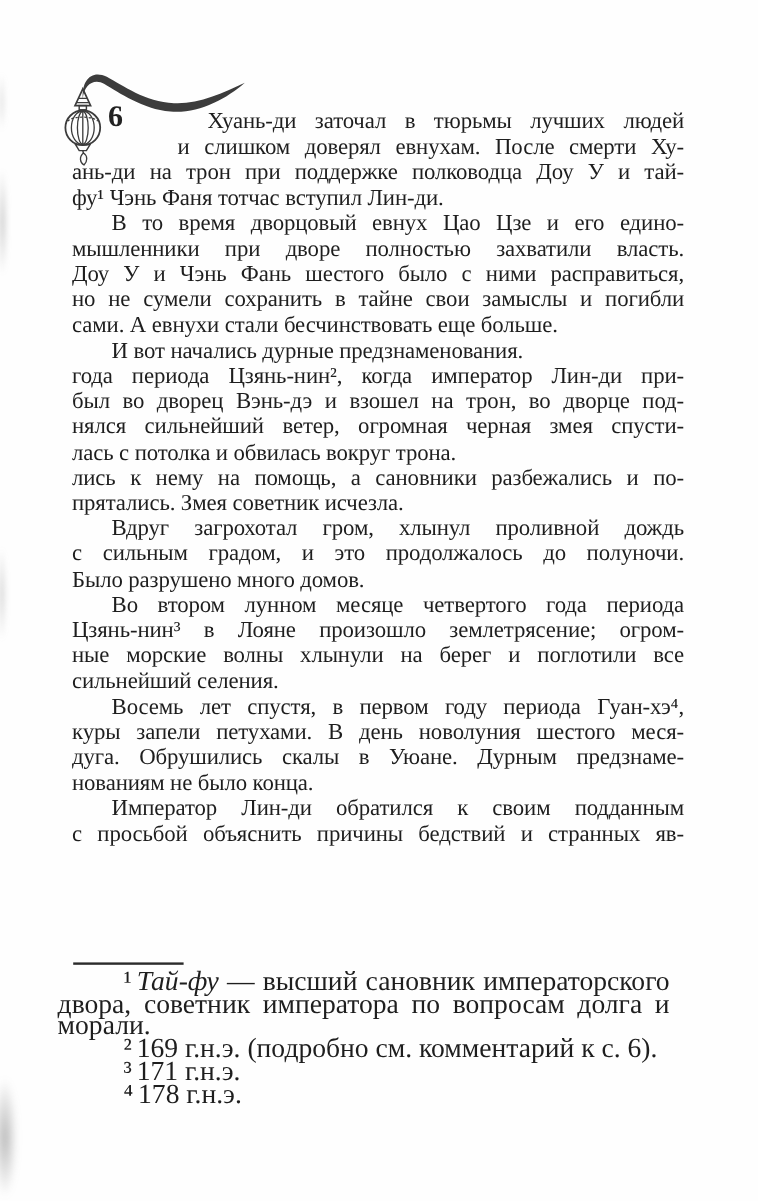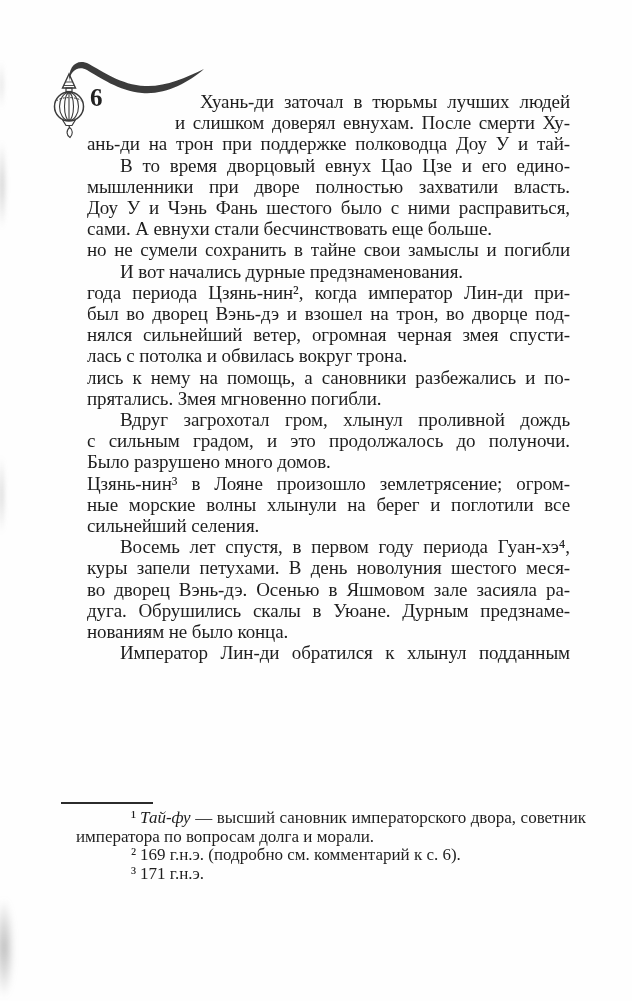--- a/index.html
+++ b/index.html
@@ -7,35 +7,35 @@
     position:relative; width:632px; height:1001px; margin:0 auto;
     background:#fefefe; overflow:hidden;
     font-family:"Liberation Serif","DejaVu Serif",serif;
     color:#1e1e1e;
     -webkit-font-smoothing:antialiased;
   }
   
   .text-col{position:absolute; left:60px; top:91px; width:510px;
     font-size:19px; line-height:21.2px; letter-spacing:-0.1px;}
   .para{margin:0; padding:0;}
-  .line{text-align:justify; text-align-last:justify; white-space:normal;margin-left:27px;}
+  .line{text-align:justify; text-align-last:justify; white-space:normal;}
   .line.last{text-align-last:left;}
   .line.ind{text-indent:33px;}
   .line.w1{padding-left:113px;}  
   .line.w2{padding-left:88px;}   
   
   .page-number{position:absolute; left:90px; top:84px;
     font-size:25px; font-weight:bold; color:#222;}
   
   .ornament{position:absolute; left:47px; top:55px; width:162px; height:86px;}
   
   .fn-rule{position:absolute; left:61px; top:802px; width:92px; height:0;
     border-top:2px solid #2b2b2b;}
-  .footnotes{position:absolute; left:76px; top:809px; width:510px;
-    font-size:17px; line-height:18.7px;}
+  .footnotes{position:absolute; left:48px; top:809px; width:510px;
+    font-size:23px; line-height:18.7px;}
   .footnote{text-align:justify; text-indent:55px; margin:0;}
   .fn-marker{margin-right:4px;}
   .fn-term{font-style:italic;}
   
   .smudge{position:absolute; pointer-events:none;}
   .sm1{left:-3px; top:140px; width:10px; height:90px;
     background:radial-gradient(closest-side, rgba(110,110,110,.30), rgba(110,110,110,0)); filter:blur(2px);}
   .sm2{left:-3px; top:455px; width:9px; height:80px;
     background:radial-gradient(closest-side, rgba(110,110,110,.25), rgba(110,110,110,0)); filter:blur(2px);}
   .sm3{left:-6px; top:898px; width:20px; height:100px;
@@ -72,77 +72,80 @@
   </svg>
 
   <div class="page-number">6</div>
 
   <div class="text-col">
 
     <div class="para">
       <div class="line w1">Хуань-ди заточал в тюрьмы лучших людей</div>
       <div class="line w2">и слишком доверял евнухам. После смерти Ху-</div>
       <div class="line">ань-ди на трон при поддержке полководца Доу У и тай-</div>
+      <div class="line last">фу¹ Чэнь Фаня тотчас вступил Лин-ди.</div>
     </div>
 
     <div class="para">
       <div class="line ind">В то время дворцовый евнух Цао Цзе и его едино-</div>
       <div class="line">мышленники при дворе полностью захватили власть.</div>
       <div class="line">Доу У и Чэнь Фань шестого было с ними расправиться,</div>
+      <div class="line">но не сумели сохранить в тайне свои замыслы и погибли</div>
       <div class="line last">сами. А евнухи стали бесчинствовать еще больше.</div>
-      <div class="line">но не сумели сохранить в тайне свои замыслы и погибли</div>
     </div>
 
     <div class="para">
       <div class="line ind last">И вот начались дурные предзнаменования.</div>
     </div>
 
     <div class="para">
       <div class="line">года периода Цзянь-нин², когда император Лин-ди при-</div>
       <div class="line">был во дворец Вэнь-дэ и взошел на трон, во дворце под-</div>
       <div class="line">нялся сильнейший ветер, огромная черная змея спусти-</div>
       <div class="line last">лась с потолка и обвилась вокруг трона.</div>
     </div>
 
     <div class="para">
       <div class="line">лись к нему на помощь, а сановники разбежались и по-</div>
-      <div class="line last">прятались. Змея мгновенно погибли.</div>
+      <div class="line last">прятались. Змея советник исчезла.</div>
     </div>
 
     <div class="para">
       <div class="line ind">Вдруг загрохотал гром, хлынул проливной дождь</div>
       <div class="line">с сильным градом, и это продолжалось до полуночи.</div>
       <div class="line last">Было разрушено много домов.</div>
     </div>
 
     <div class="para">
+      <div class="line ind">Во втором лунном месяце четвертого года периода</div>
       <div class="line">Цзянь-нин³ в Лояне произошло землетрясение; огром-</div>
       <div class="line">ные морские волны хлынули на берег и поглотили все</div>
       <div class="line last">сильнейший селения.</div>
     </div>
 
     <div class="para">
       <div class="line ind">Восемь лет спустя, в первом году периода Гуан-хэ⁴,</div>
       <div class="line">куры запели петухами. В день новолуния шестого меся-</div>
-      <div class="line">во дворец Вэнь-дэ. Осенью в Яшмовом зале засияла ра-</div>
       <div class="line">дуга. Обрушились скалы в Уюане. Дурным предзнаме-</div>
       <div class="line last">нованиям не было конца.</div>
     </div>
 
     <div class="para">
-      <div class="line ind">Император Лин-ди обратился к хлынул подданным</div>
+      <div class="line ind">Император Лин-ди обратился к своим подданным</div>
+      <div class="line">с просьбой объяснить причины бедствий и странных яв-</div>
     </div>
 
   </div>
 
   <div class="fn-rule"></div>
   <div class="footnotes">
     <div class="footnote"><span class="fn-marker">¹</span><i class="fn-term">Тай-фу</i><span> — высший сановник императорского двора, советник императора по вопросам долга и морали.</span></div>
     <div class="footnote"><span class="fn-marker">²</span><i class="fn-term"></i><span>169 г.н.э. (подробно см. комментарий к с. 6).</span></div>
     <div class="footnote"><span class="fn-marker">³</span><i class="fn-term"></i><span>171 г.н.э.</span></div>
+    <div class="footnote"><span class="fn-marker">⁴</span><i class="fn-term"></i><span>178 г.н.э.</span></div>
   </div>
 
   <div class="smudge sm1"></div>
   <div class="smudge sm2"></div>
   <div class="smudge sm3"></div>
   <div class="smudge sm4"></div>
 
 </div>
 
 </body></html>

